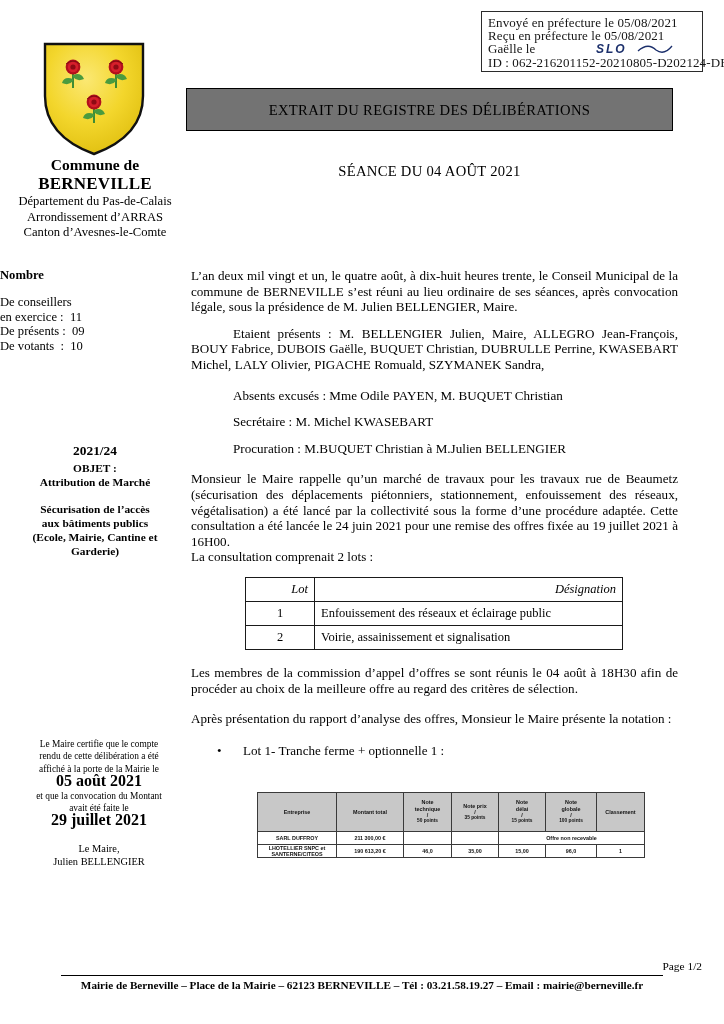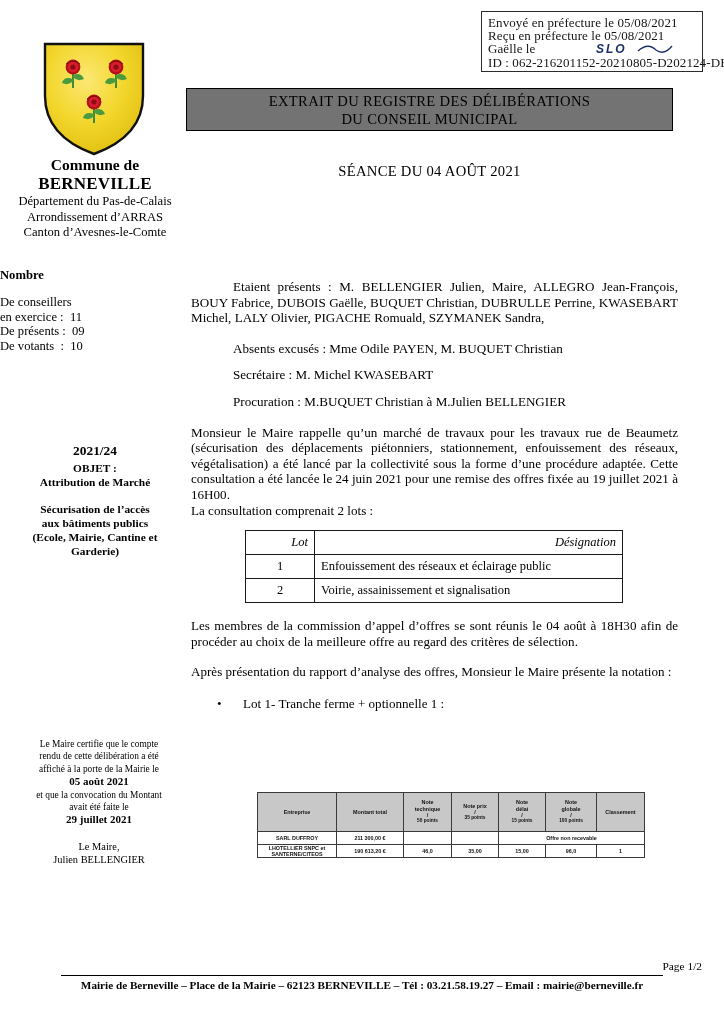--- a/index.html
+++ b/index.html
@@ -149,21 +149,21 @@
 
   .certif-block {
     position: absolute;
     left: 8px;
     top: 738px;
     width: 182px;
     text-align: center;
     font-size: 9.4px;
     line-height: 12.4px;
   }
-  .certif-block b { font-size: 11px; }
+  .certif-block b { font-size: 16px; }
   .certif-sign {
     margin-top: 13px;
     font-size: 10.4px;
     line-height: 13px;
   }
 
   
   .body-col {
     position: absolute;
     left: 191px;
@@ -315,21 +315,20 @@
 <div class="commune-block">
   <div class="commune-title">Commune de</div>
   <div class="commune-name">BERNEVILLE</div>
   <div class="commune-sub">Département du Pas-de-Calais</div>
   <div class="commune-sub">Arrondissement d’ARRAS</div>
   <div class="commune-sub">Canton d’Avesnes-le-Comte</div>
 </div>
 
 <div class="title-box">
   <div class="title-line">EXTRAIT DU REGISTRE DES DÉLIBÉRATIONS</div>
-  <div class="title-line">DU CONSEIL MUNICIPAL</div>
 </div>
 <div class="seance">SÉANCE DU 04 AOÛT 2021</div>
 
 <div class="left-col">
   <div class="nombre-head">Nombre</div>
   <div class="nombre-list">De conseillers
 en exercice :  11
 De présents :  09
 De votants  :  10</div>
 </div>
@@ -352,20 +351,21 @@
   <span>et que la convocation du Montant</span><br>
   <span>avait été faite le</span><br>
   <b>29 juillet 2021</b>
   <div class="certif-sign">
     <div>Le Maire,</div>
     <div>Julien BELLENGIER</div>
   </div>
 </div>
 
 <div class="body-col">
+  <p class="p">L’an deux mil vingt et un, le quatre août, à dix-huit heures trente, le Conseil Municipal de la commune de BERNEVILLE s’est réuni au lieu ordinaire de ses séances, après convocation légale, sous la présidence de M. Julien BELLENGIER, Maire.</p>
   <div class="gap-sm"></div>
   <p class="p indent">Etaient présents : M. BELLENGIER Julien, Maire, ALLEGRO Jean-François, BOUY Fabrice, DUBOIS Gaëlle, BUQUET Christian, DUBRULLE Perrine, KWASEBART Michel, LALY Olivier, PIGACHE Romuald, SZYMANEK Sandra,</p>
   <div class="gap-md"></div>
   <p class="p indent">Absents excusés : Mme Odile PAYEN, M. BUQUET Christian</p>
   <div class="gap-sm"></div>
   <p class="p indent">Secrétaire : M. Michel KWASEBART</p>
   <div class="gap-sm"></div>
   <p class="p indent">Procuration : M.BUQUET Christian à M.Julien BELLENGIER</p>
   <div class="gap-md"></div>
   <p class="p">Monsieur le Maire rappelle qu’un marché de travaux pour les travaux rue de Beaumetz (sécurisation des déplacements piétonniers, stationnement, enfouissement des réseaux, végétalisation) a été lancé par la collectivité sous la forme d’une procédure adaptée. Cette consultation a été lancée le 24 juin 2021 pour une remise des offres fixée au 19 juillet 2021 à 16H00.</p>

